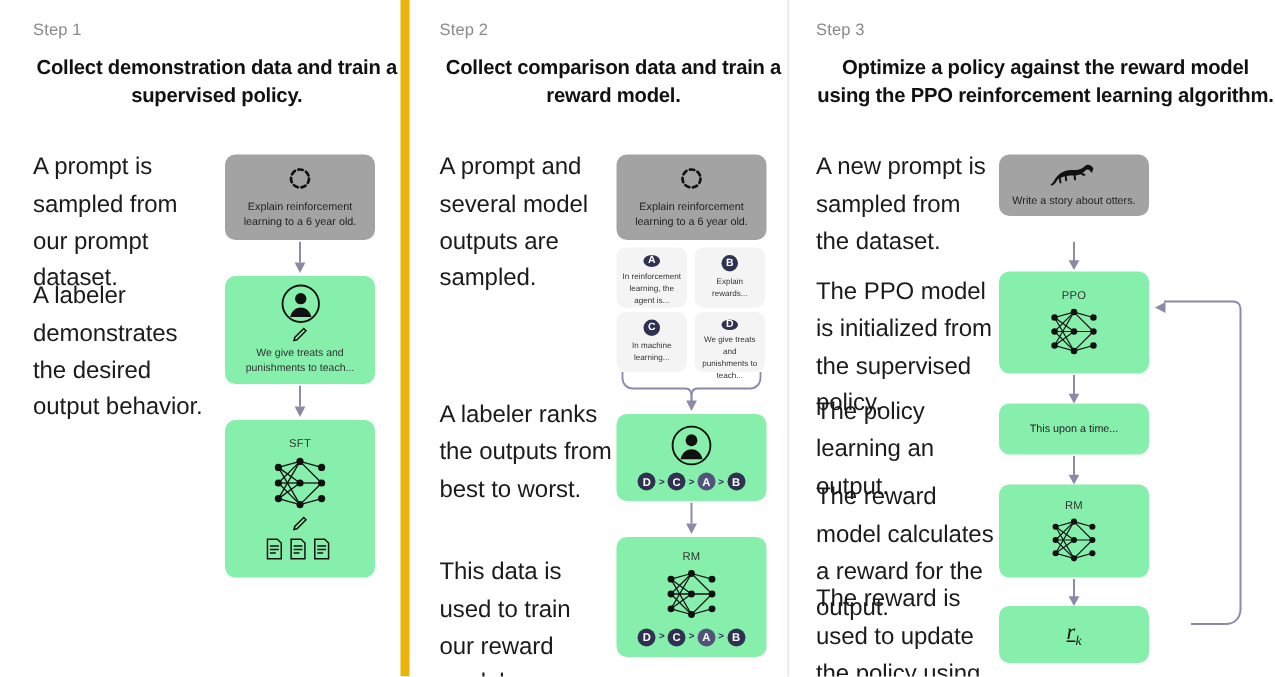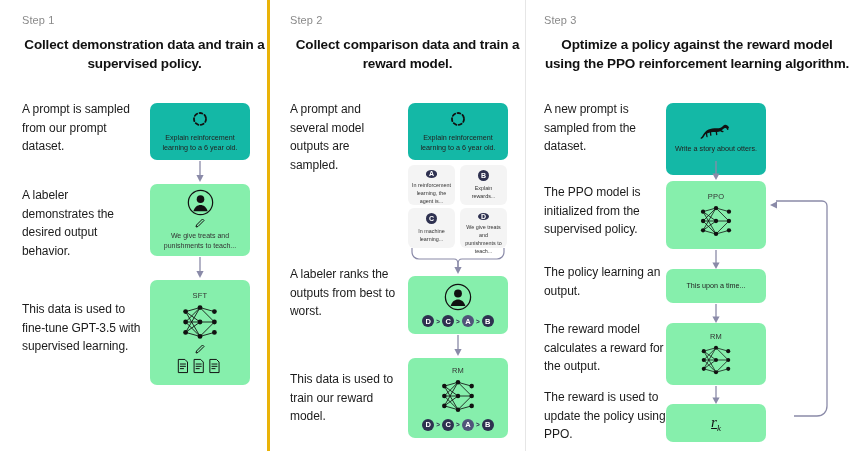--- a/index.html
+++ b/index.html
@@ -7,43 +7,43 @@
     width:850px;height:451px;
     background:#ffffff;
     font-family:"Liberation Sans", sans-serif;
     color:#1b1b1b;
     overflow:hidden;
   }
   .diagram{position:relative;width:850px;height:451px;display:flex;}
 
   .column{position:relative;height:451px;box-sizing:border-box;}
   .col1{width:267px;padding:14px 0 1px 22px;}
-  .col2{width:258px;padding:14px 0 0 20px;border-left:3px solid #eab308;}
+  .col2{width:258px;padding:14px 0 0 20px;border-left:6px solid #eab308;}
   .col3{width:325px;padding:14px 0 0 18px;border-left:1px solid #e6e6e6;}
 
   .step-label{
     font-size:11px;color:#8a8a8a;letter-spacing:.1px;margin:0 0 9px 0;
   }
   .step-title{
     font-size:13.5px;font-weight:bold;line-height:1.42;color:#111;
     margin:0;letter-spacing:-.15px;text-align:center;
   }
 
   .caption{
-    position:absolute;font-size:12px;line-height:1.55;color:#1b1b1b;
+    position:absolute;font-size:16px;line-height:1.55;color:#1b1b1b;
     letter-spacing:-.05px;
   }
 
   
   .box{
     position:absolute;box-sizing:border-box;
     background:#86efac;border-radius:7px;
     display:flex;flex-direction:column;align-items:center;justify-content:center;
   }
-  .box.green{background:#14b8a6;}
+  .box.green{background:#a3a3a3;}
   .box-text{
     font-size:7.2px;line-height:1.45;text-align:center;color:#222;
     padding:0 6px;
   }
   .box-caption{
     font-size:7px;color:#333;text-align:center;line-height:1.4;padding:0 5px;
   }
   .net-label{font-size:7.5px;color:#333;margin-bottom:2px;letter-spacing:.2px;}
 
   
@@ -79,21 +79,20 @@
 <body>
 
 <div class="diagram">
 
   <div class="column col1">
     <div class="step-label">Step 1</div>
     <div class="step-title">Collect demonstration data and train a supervised policy.</div>
 
     <div class="caption" style="left:22px;top:100px;width:115px;">A prompt is sampled from our prompt dataset.</div>
     <div class="caption" style="left:22px;top:186px;width:120px;">A labeler demonstrates the desired output behavior.</div>
-    <div class="caption" style="left:22px;top:300px;width:125px;">This data is used to fine-tune GPT-3.5 with supervised learning.</div>
 
     <div class="box green" style="left:150px;top:103px;width:100px;height:57px;">
       <span>
         <svg width="18" height="18" viewBox="0 0 24 24" fill="none" stroke="#111" stroke-width="2.4" stroke-linecap="round" stroke-dasharray="4 3.2">
           <circle cx="12" cy="12" r="8"></circle>
         </svg>
       </span>
       <div class="box-text" style="margin-top:5px;">Explain reinforcement learning to a 6 year old.</div>
     </div>
 
@@ -296,21 +295,21 @@
   <div class="column col3">
     <div class="step-label">Step 3</div>
     <div class="step-title">Optimize a policy against the reward model using the PPO reinforcement learning algorithm.</div>
 
     <div class="caption" style="left:18px;top:100px;width:115px;">A new prompt is sampled from the dataset.</div>
     <div class="caption" style="left:18px;top:183px;width:118px;">The PPO model is initialized from the supervised policy.</div>
     <div class="caption" style="left:18px;top:263px;width:122px;">The policy learning an output.</div>
     <div class="caption" style="left:18px;top:320px;width:122px;">The reward model calculates a reward for the output.</div>
     <div class="caption" style="left:18px;top:388px;width:122px;">The reward is used to update the policy using PPO.</div>
 
-    <div class="box green" style="left:140px;top:103px;width:100px;height:72px;">
+    <div class="box green" style="left:140px;top:103px;width:100px;height:41px;">
       <span>
         <svg width="34" height="17" viewBox="0 0 68 34">
           <path d="M60 9c-2-4-6-6-9-5-2 .6-3 2-4.6 3.4-2.6 2.2-6 3.2-10 3.2-8 0-13 .4-17.4 2.6C14 15.6 10 20 7 25.6c-.8 1.5-1.6 2.6-3 3.4-1 .6-1.4 1.6-.6 2.2.7.5 1.8.2 2.8-.4 2-1.2 3-2.6 4-4.4 1-1.8 2-3.4 3.4-4.8l1 5.6c.2 1 .8 1.6 1.6 1.5.8-.1 1.2-.9 1-1.9l-1-5.6c1.6-1 3.4-1.7 5.4-2.2l.6 5.2c.1 1 .7 1.7 1.5 1.6.9-.1 1.3-.9 1.2-1.9l-.7-5.4c2.6-.3 5.6-.4 9.2-.4l.6 5c.1 1 .7 1.6 1.5 1.5.9-.1 1.3-.9 1.2-1.8l-.6-4.8c2.4-.2 4.6-.7 6.6-1.6 1.4 1.2 3 2 4.8 2 1 0 1.7-.5 1.7-1.3s-.6-1.3-1.5-1.4c-1-.1-1.9-.4-2.7-.9 1.2-.8 2.2-1.7 3.2-2.6 1.2-1 2.2-1.8 3.4-2.1 1.6-.4 3.4.6 4.6 2.8.5.9 1.3 1.3 2 .9.7-.4.8-1.3.3-2.2z" fill="#111"></path>
         </svg>
       </span>
       <div class="box-text" style="margin-top:4px;">Write a story about otters.</div>
     </div>
 
     <div class="conn" style="left:183px;top:161px;">
       <svg width="14" height="20">

